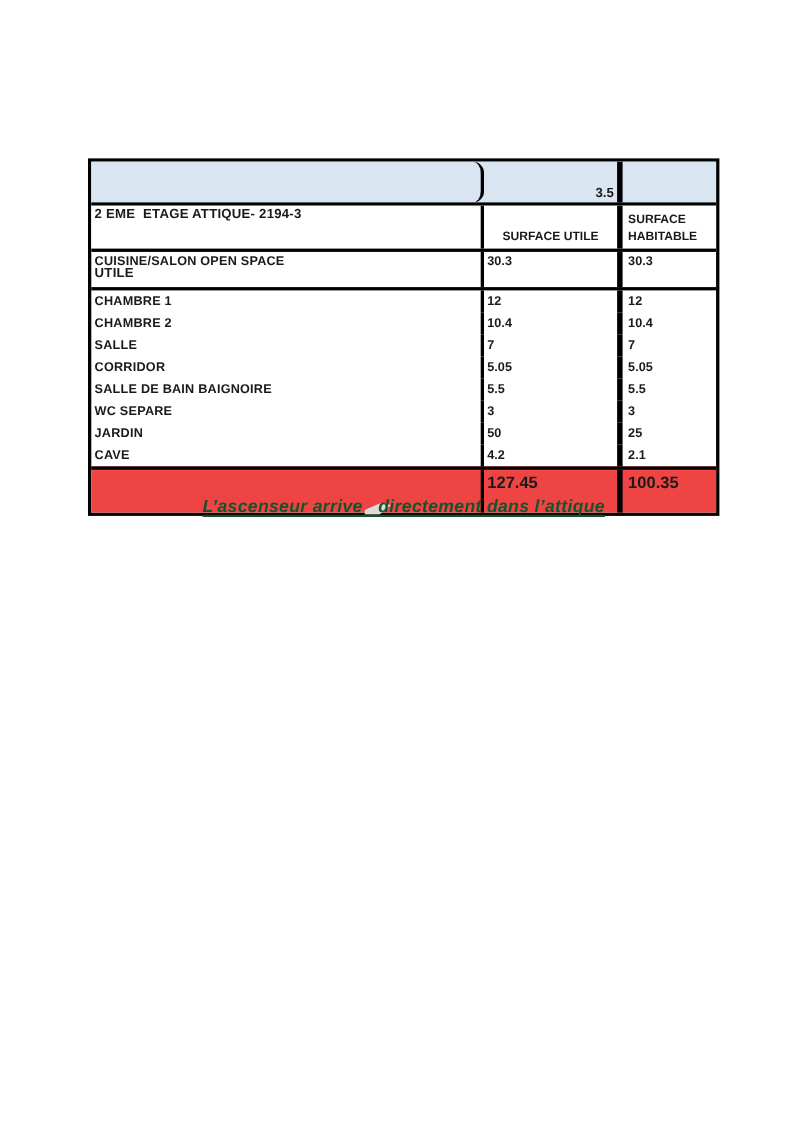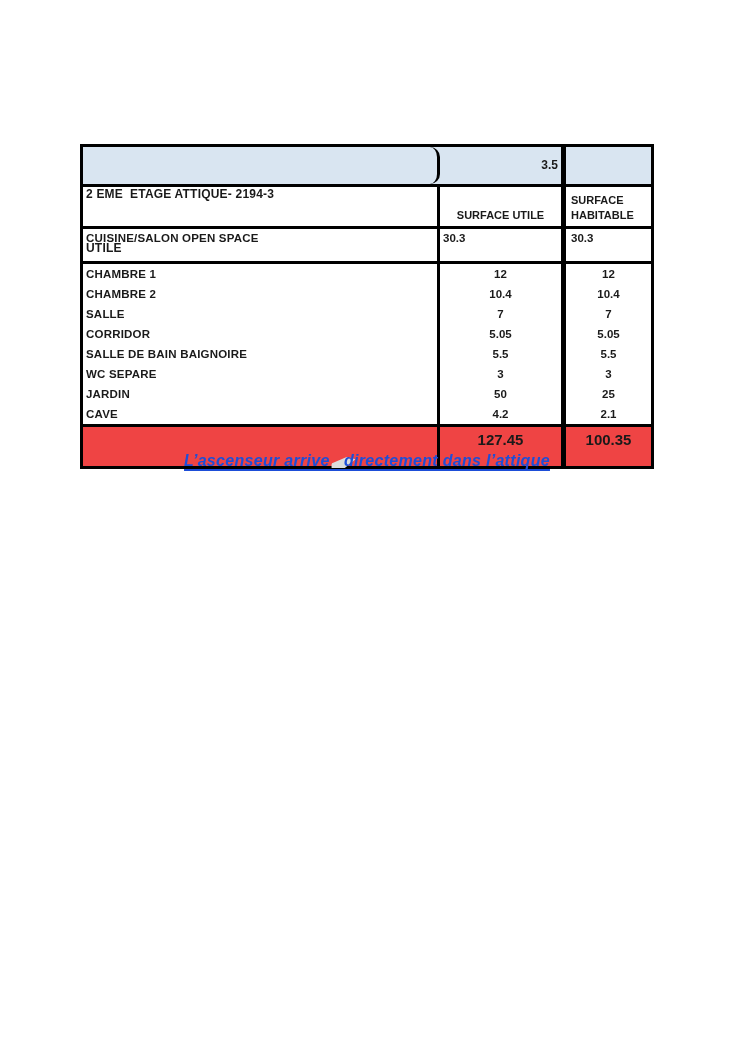--- a/index.html
+++ b/index.html
@@ -16,53 +16,53 @@
     position:absolute; left:80px; top:144px; width:574px;
     border:3px solid #000000; background:#ffffff;
   }
   .row { display:flex; width:100%; }
   .c1 { width:357px; border-right:3px solid #000000; padding:0 3px; }
   .c2 { width:126px; border-right:5px solid #000000; padding:0 3px; }
   .c3 { flex:1; padding:0 5px; }
 
   .hdr1 { height:40px; background:#d9e5f1; border-bottom:3px solid #000000; }
   .hdr1 .c1 { padding-top:2px; font-weight:bold; font-size:12px; line-height:18px; white-space:pre; letter-spacing:0.2px;border-radius:10px; }
-  .hdr1 .c2 { display:flex; align-items:center; justify-content:flex-end;
+  .hdr1 .c2 { display:flex; align-items:flex-end; justify-content:flex-end;
               font-weight:bold; font-size:12px; line-height:17px; }
 
   .hdr2 { height:42px; border-bottom:3px solid #000000; background:#ffffff; }
   .hdr2 .c2, .hdr2 .c3 {
     display:flex; align-items:flex-end; justify-content:center; text-align:left;
     font-weight:bold; font-size:11px; line-height:15px; padding-bottom:3px;
   }
 
   .cuisine { height:35px; border-bottom:3px solid #000000; }
   .body-row { height:20px; }
   .lbl {
     font-weight:bold; font-size:11.5px; letter-spacing:0.2px;
     line-height:20px; white-space:nowrap; overflow:hidden;
   }
   .cuisine .lbl { line-height:19px; }
   .val { font-weight:bold; font-size:11.5px; line-height:20px; }
   .cuisine .val { line-height:19px; text-align:left; }
-  .right { text-align:center; }
+  .right { text-align:left; }
 
   .totals { height:42px; background:#ef4444; border-top:3px solid #000000; }
   .totals .val { font-size:15px; line-height:25px; }
 
   
   .note-wrap { position:absolute; left:80px; top:452px; width:574px; text-align:center; }
   .smudge {
     position:absolute; left:252px; top:5px; width:22px; height:11px;
     background:#dcdcdc; transform:skewX(-25deg);
     clip-path:polygon(0 60%, 55% 0, 100% 20%, 70% 100%, 10% 100%);
   }
   .note {
     position:relative;
-    font-size:16px; font-weight:bold; font-style:italic; color:#1d4ed8;
+    font-size:16px; font-weight:bold; font-style:italic; color:#14532d;
     text-decoration:underline; text-decoration-thickness:2px; text-underline-offset:3px;
     white-space:pre; letter-spacing:0.3px;
   }
 </style>
 </head>
 <body>
 
 <div class="page">
 
   <div class="sheet">

